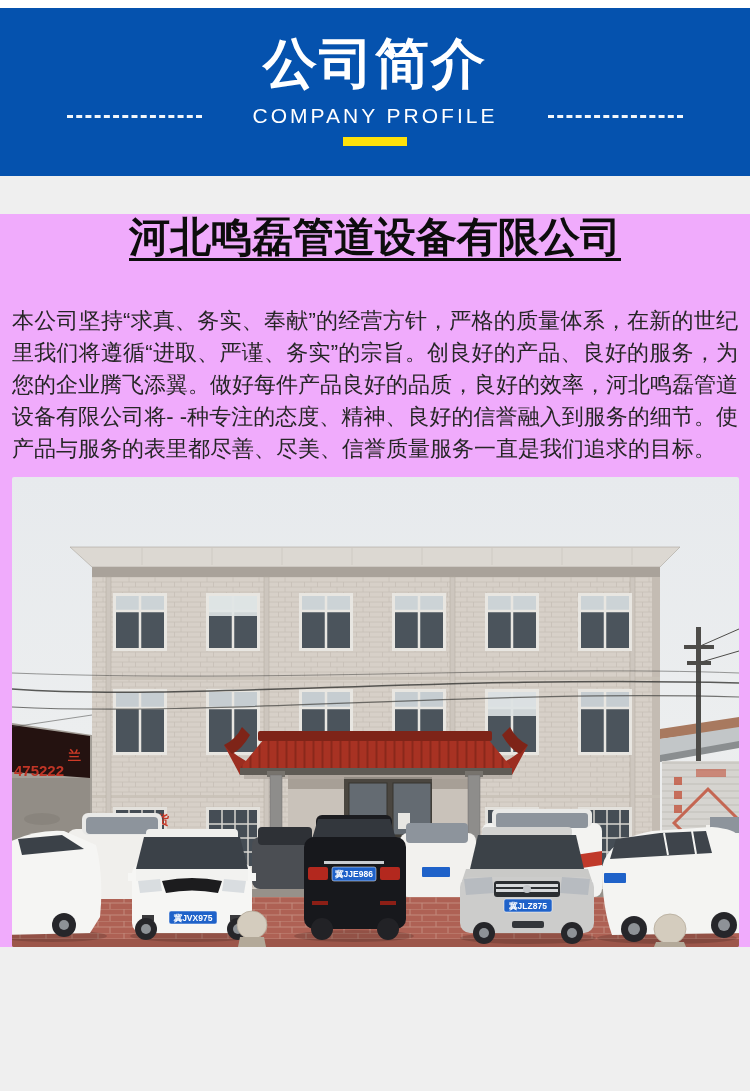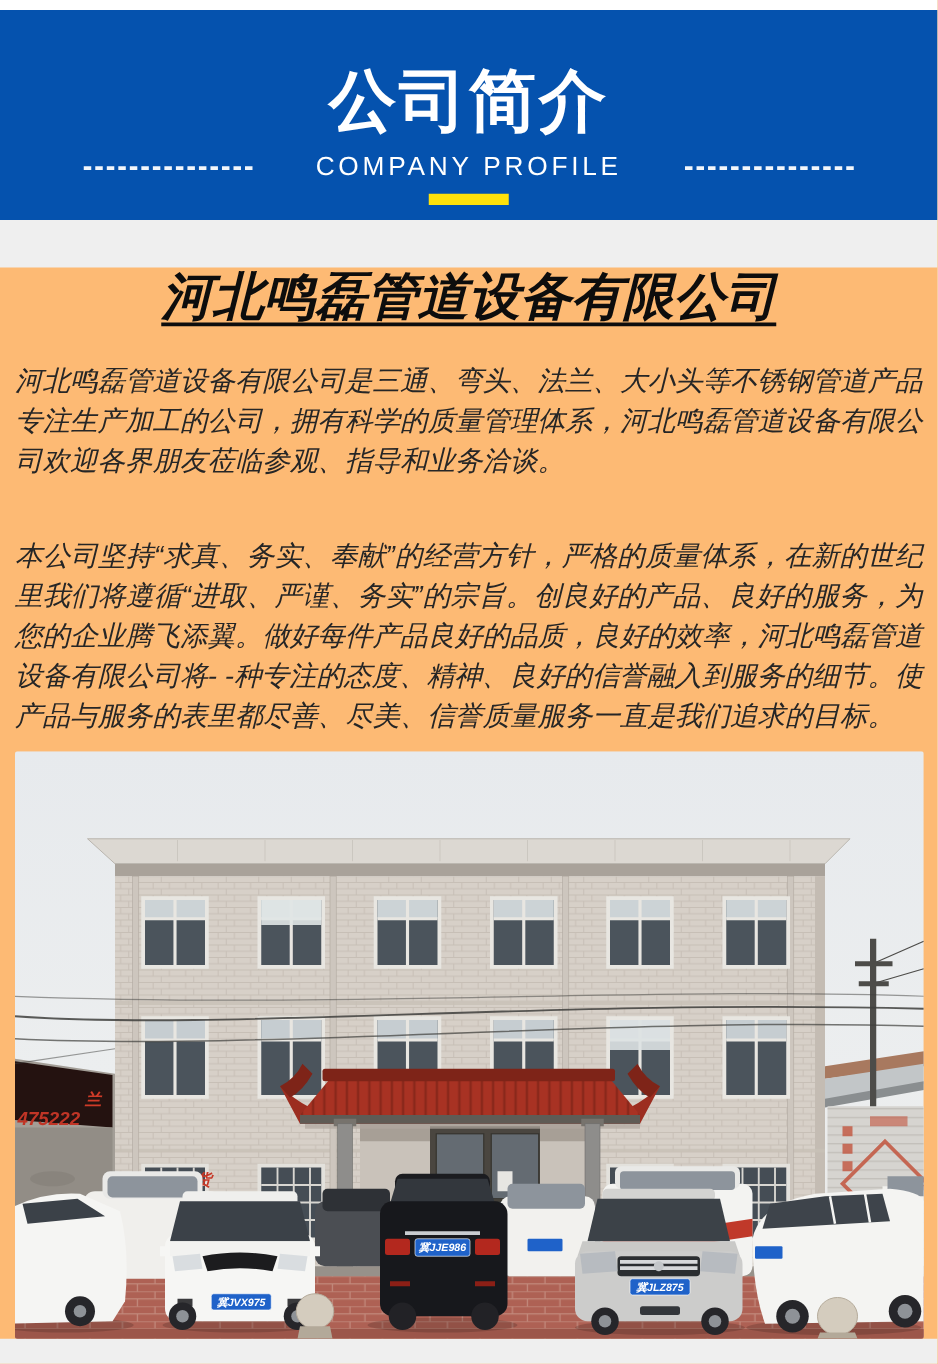--- a/index.html
+++ b/index.html
@@ -3,28 +3,28 @@
 <meta charset="utf-8">
 <style>
   html,body{margin:0;padding:0;}
   body{
     width:750px;height:1091px;overflow:hidden;background:#efefef;
     font-family:"Liberation Sans","DejaVu Sans",sans-serif;
   }
   .top-strip{height:8px;background:#ffffff;}
   .hero{height:168px;background:#0552ae;text-align:center;overflow:hidden;}
   .hero-title{
-    margin:0;padding-top:46px;font-size:54px;line-height:1;
+    margin:0;padding-top:28px;font-size:54px;line-height:1;
     color:#ffffff;font-weight:900;letter-spacing:2px;
   }
   .sub-row{display:flex;align-items:center;justify-content:center;gap:51px;margin-top:14px;}
   .dash{width:135px;height:0;border-top:3px dashed rgba(255,255,255,.95);}
   .hero-subtitle{font-size:21px;letter-spacing:3px;color:#ffffff;font-weight:500;white-space:nowrap;}
   .yellow-bar{width:64px;height:9px;background:#ffe10a;margin:9px auto 0;}
-  .content{padding:0 12px;background:#fdba74;font-style:italic;}
+  .content{padding:0 12px;background:#f0abfc;}
   .company-name{
     text-align:center;font-size:41px;line-height:1.15;font-weight:900;color:#0d0d0d;
     margin:38px 0 0;text-decoration:underline;text-decoration-thickness:3px;text-underline-offset:7px;
   }
   .para{font-size:22px;line-height:32px;color:#262626;text-align:justify;margin:0;}
   .para-1{margin-top:28px;}
   .para-2{margin-top:44px;}
   .photo-wrap{width:727px;margin:12px auto 0;}
   .photo-wrap svg{display:block;border-radius:2px;}
 </style>
@@ -38,21 +38,20 @@
   <div class="sub-row">
     <span class="dash"></span>
     <span class="hero-subtitle">COMPANY PROFILE</span>
     <span class="dash"></span>
   </div>
   <div class="yellow-bar"></div>
 </div>
 
 <div class="content">
   <h2 class="company-name">河北鸣磊管道设备有限公司</h2>
-  <p class="para para-1">河北鸣磊管道设备有限公司是三通、弯头、法兰、大小头等不锈钢管道产品专注生产加工的公司，拥有科学的质量管理体系，河北鸣磊管道设备有限公司欢迎各界朋友莅临参观、指导和业务洽谈。</p>
   <p class="para para-2">本公司坚持“求真、务实、奉献”的经营方针，严格的质量体系，在新的世纪里我们将遵循“进取、严谨、务实”的宗旨。创良好的产品、良好的服务，为您的企业腾飞添翼。做好每件产品良好的品质，良好的效率，河北鸣磊管道设备有限公司将- -种专注的态度、精神、良好的信誉融入到服务的细节。使产品与服务的表里都尽善、尽美、信誉质量服务一直是我们追求的目标。</p>
 
   <div class="photo-wrap">
   <svg viewBox="0 0 727 470" width="727" height="470" xmlns="http://www.w3.org/2000/svg">
     <defs>
       <linearGradient id="sky" x1="0" y1="0" x2="0" y2="1">
         <stop offset="0" stop-color="#e7eaed"></stop>
             <stop offset="0.55" stop-color="#eceeef"></stop>
             <stop offset="1" stop-color="#e8e7e5"></stop>
       </linearGradient>

